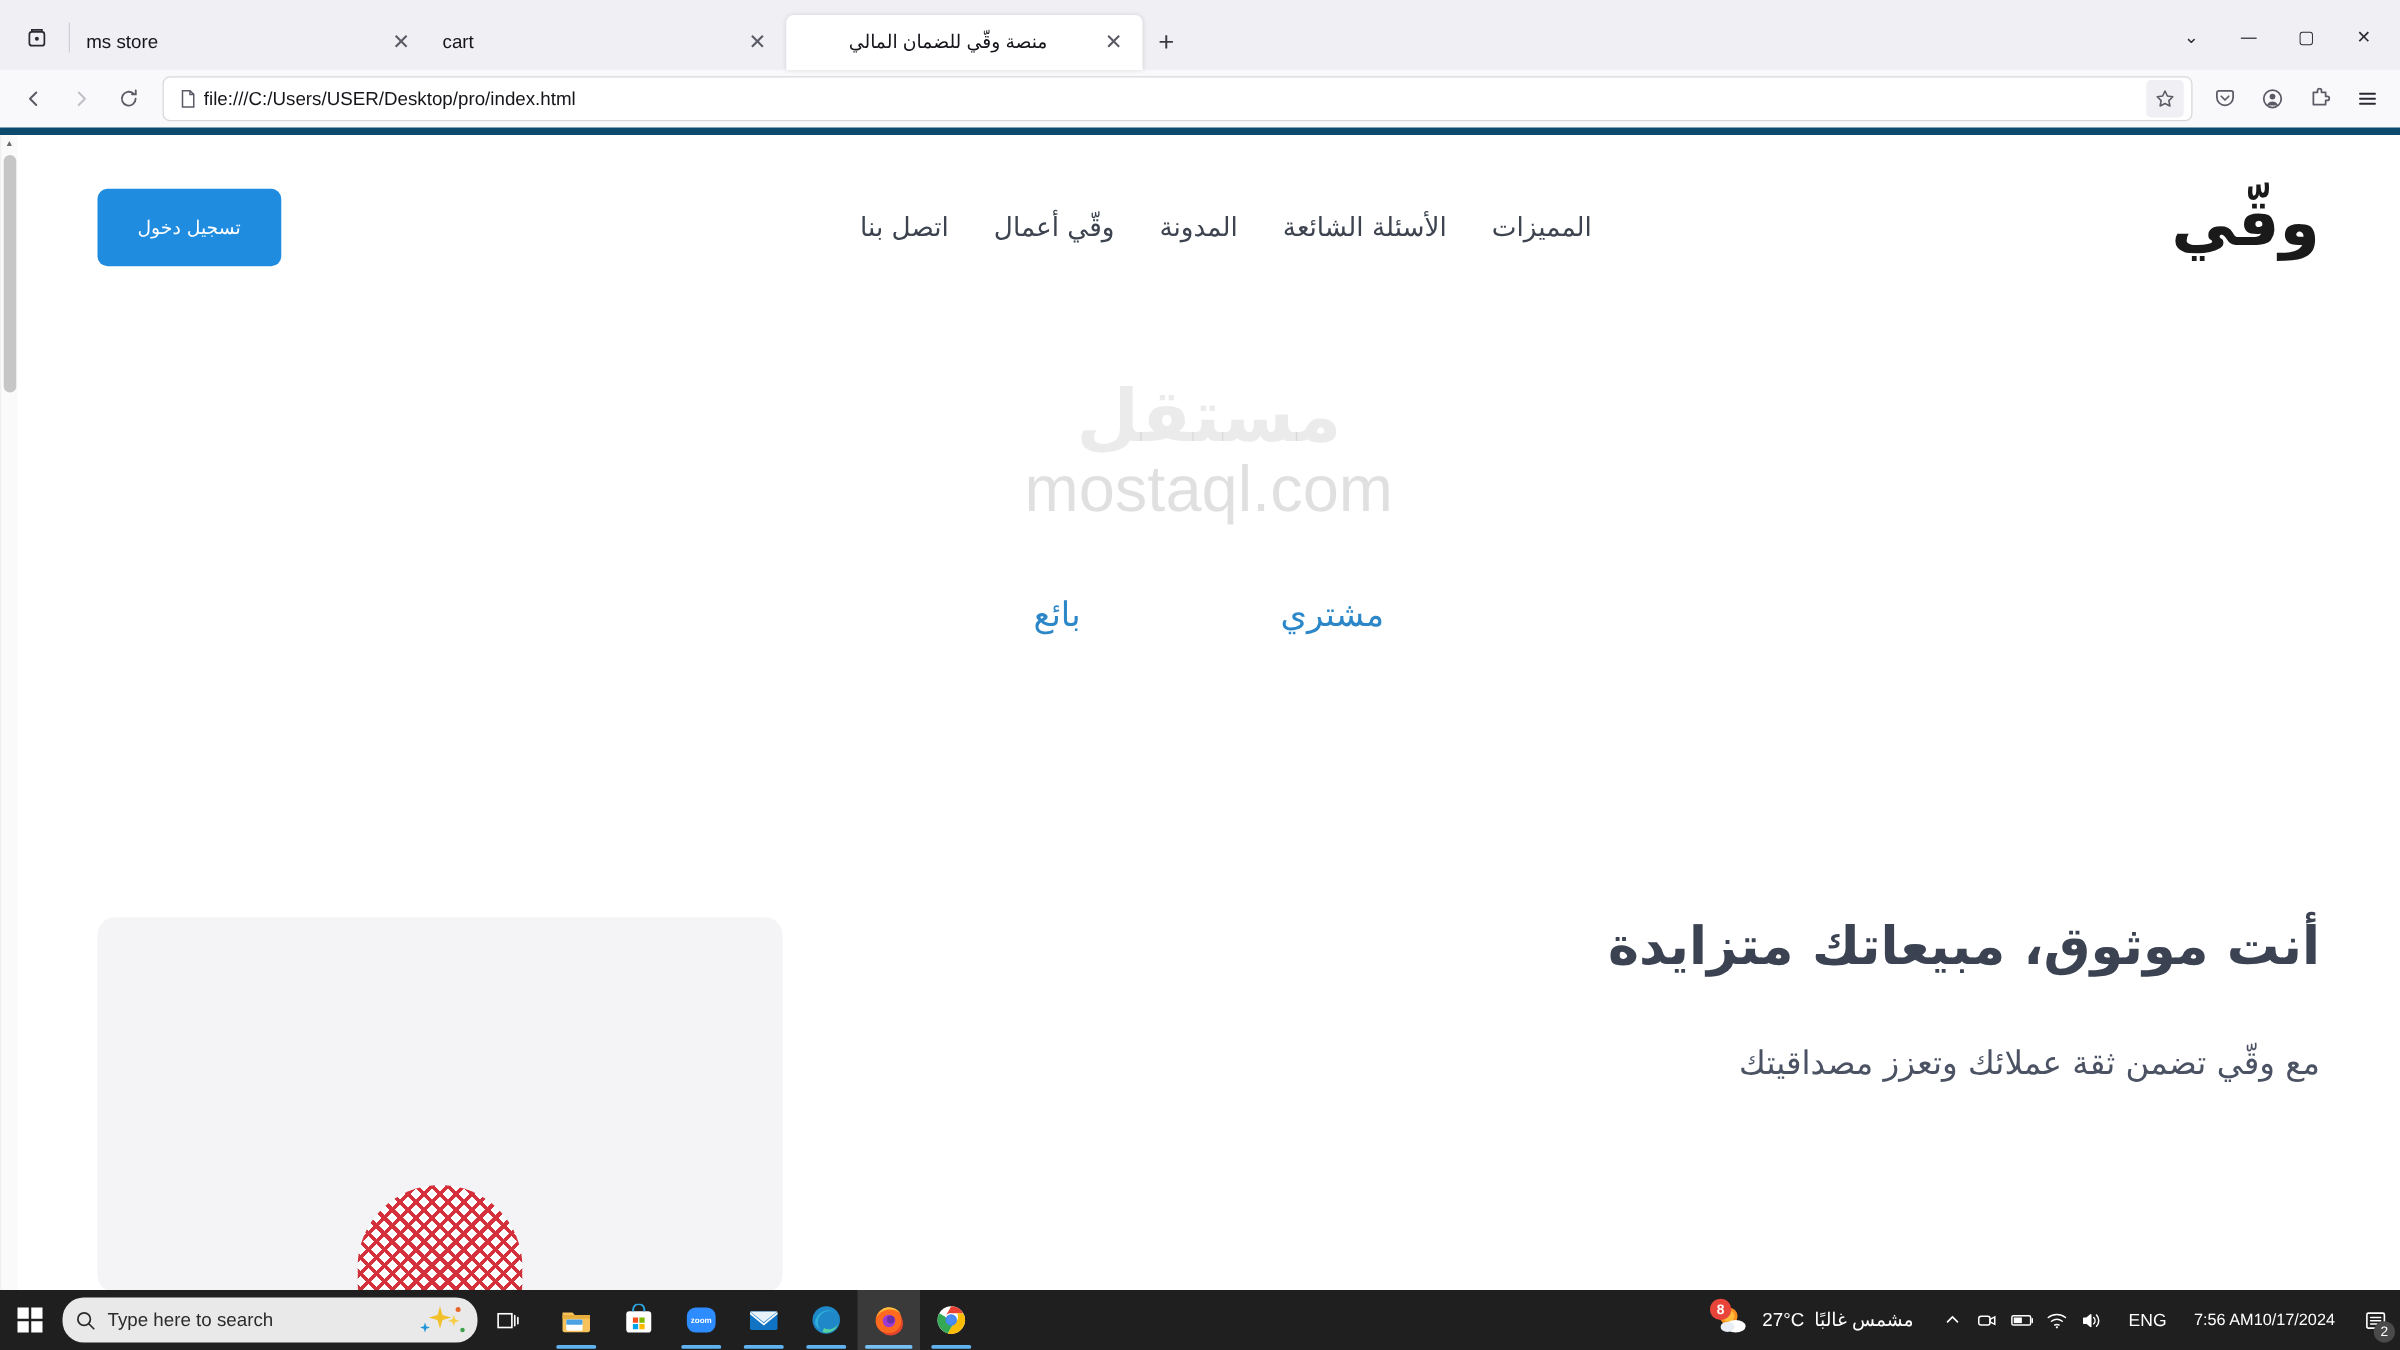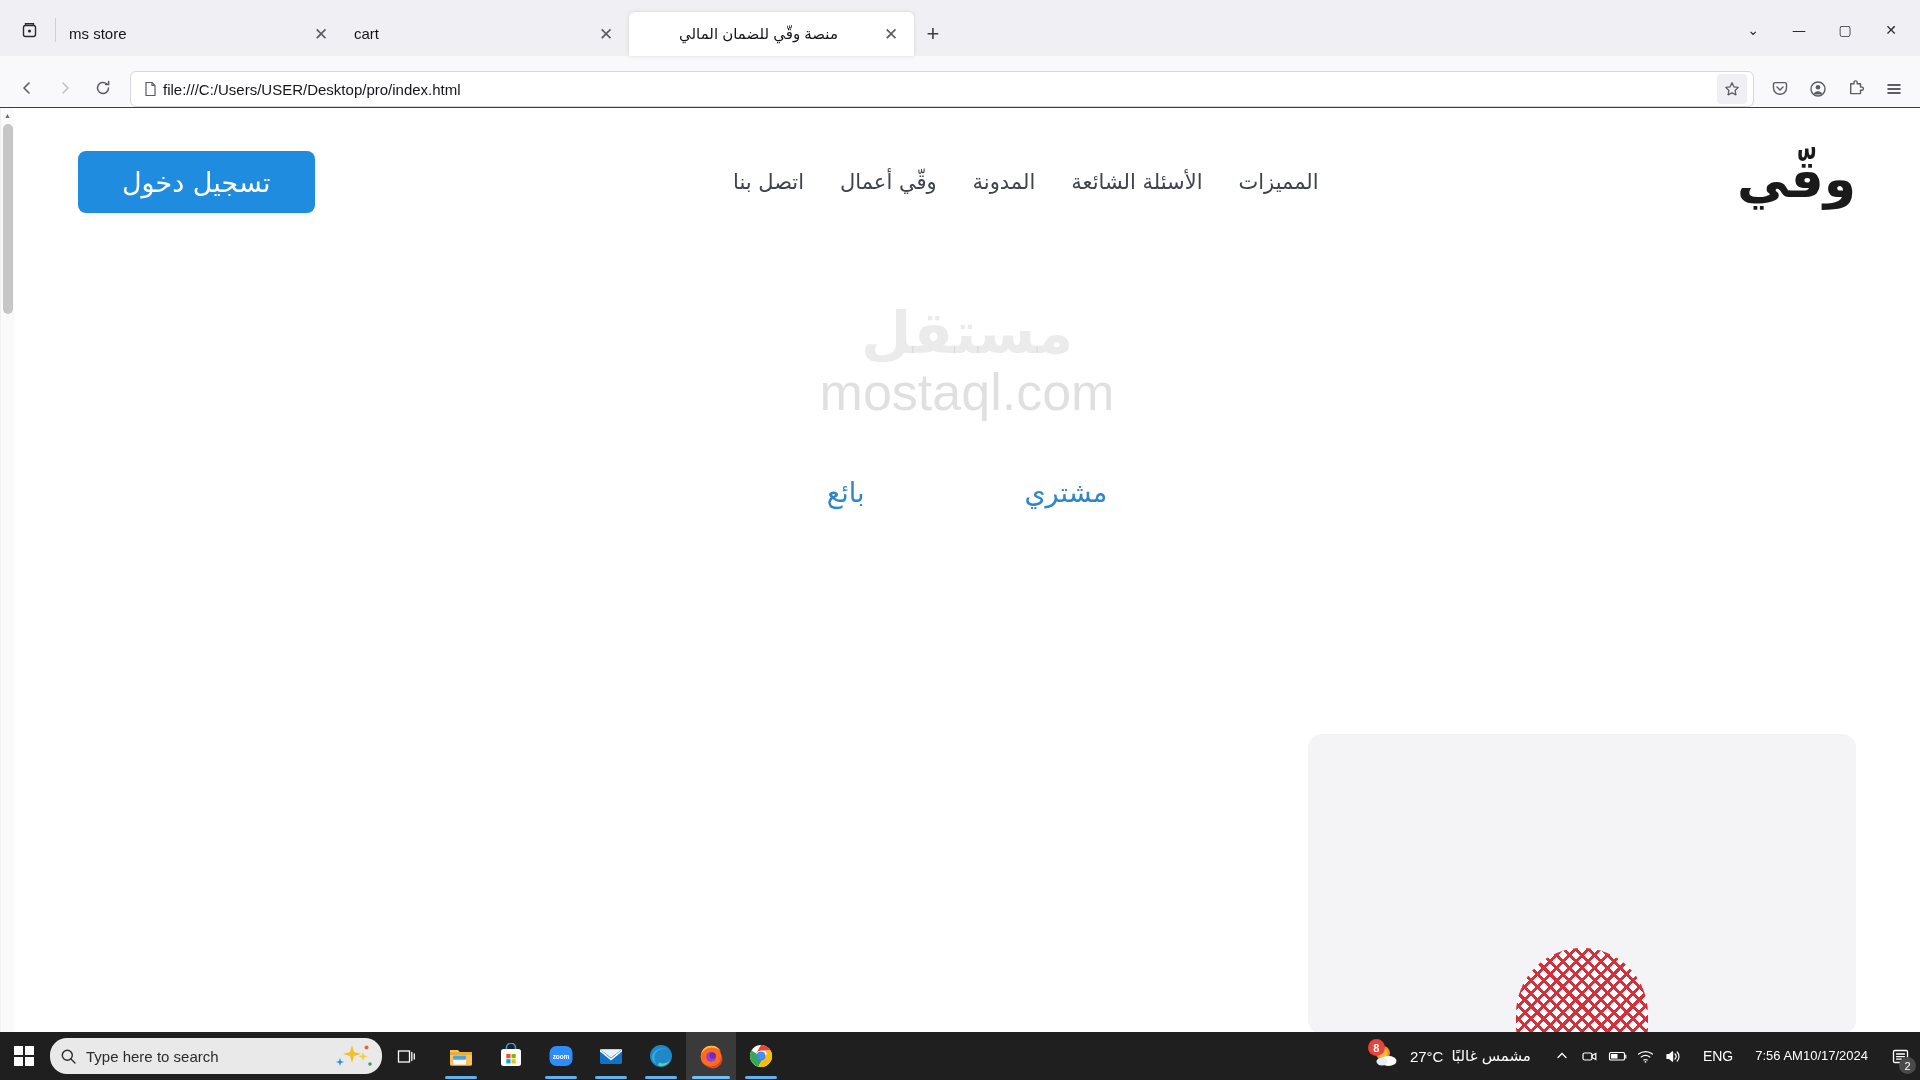--- a/index.html
+++ b/index.html
@@ -46,22 +46,22 @@
     font-size: 22px; color: #3b3b43; font-weight: 300;
   }
 
   .winctl { margin-left: auto; display: flex; align-items: center; height: 44px; margin-bottom: 4px; }
   .winctl .wb {
     width: 46px; height: 44px; display: flex; align-items: center; justify-content: center;
     color: #2b2a33; font-size: 14px; font-family: "DejaVu Sans", sans-serif;
   }
 
   .navbar {
-    height: 52px; background: #f9f9fb; display: flex; align-items: flex-end;
-    direction: ltr; padding: 0 8px; border-bottom: 1px solid #0c4a6e; flex: none;
+    height: 52px; background: #f9f9fb; display: flex; align-items: center;
+    direction: ltr; padding: 0 8px; border-bottom: 6px solid #0c4a6e; flex: none;
   }
   .navbtn {
     width: 38px; height: 38px; border-radius: 5px; display: flex;
     align-items: center; justify-content: center; color: #5b5b66; flex: none;
   }
   .navbtn.disabled { color: #bfbfc8; }
 
   .urlbar {
     flex: 1; height: 36px; margin: 0 8px; background: #ffffff;
     border: 1px solid #d7d7db; border-radius: 6px; display: flex;
@@ -111,21 +111,21 @@
   }
   .site-nav {
     flex: 1; display: flex; align-items: center; justify-content: center; gap: 36px;
   }
   .nav-link {
     font-size: 21px; color: #3d4450; white-space: nowrap;
     font-family: "DejaVu Sans", sans-serif;
   }
   .login-btn {
     flex: none; background: #1f8ce0; color: #ffffff; border: none;
-    border-radius: 8px; font-size: 27px; padding: 0 44px; height: 62px;
+    border-radius: 8px; font-size: 15px; padding: 0 32px; height: 62px;
     font-family: "DejaVu Sans", sans-serif; cursor: pointer;
     display: flex; align-items: center; justify-content: center;
   }
 
   
   .hero { text-align: center; padding-top: 115px; }
   .hero h1 {
     font-family: "DejaVu Sans", sans-serif;
     font-size: 44px; font-weight: bold; color: #20242c;
     line-height: 1.42; max-width: 560px; margin: 0 auto;
@@ -362,20 +362,24 @@
       </header>
 
       <section class="hero">
         <div class="hero-roles">
           <span class="role-link">مشتري</span>
           <span class="role-link">بائع</span>
         </div>
       </section>
 
       <section class="section2">
+        <div class="sec2-text">
+          <h2>أنت موثوق، مبيعاتك متزايدة</h2>
+          <p>مع وقّي تضمن ثقة عملائك وتعزز مصداقيتك</p>
+        </div>
 
         <div class="sec2-media">
           <div class="person">
             <div class="ghutra"></div>
 
           </div>
         </div>
       </section>
 
       <div class="watermark">

